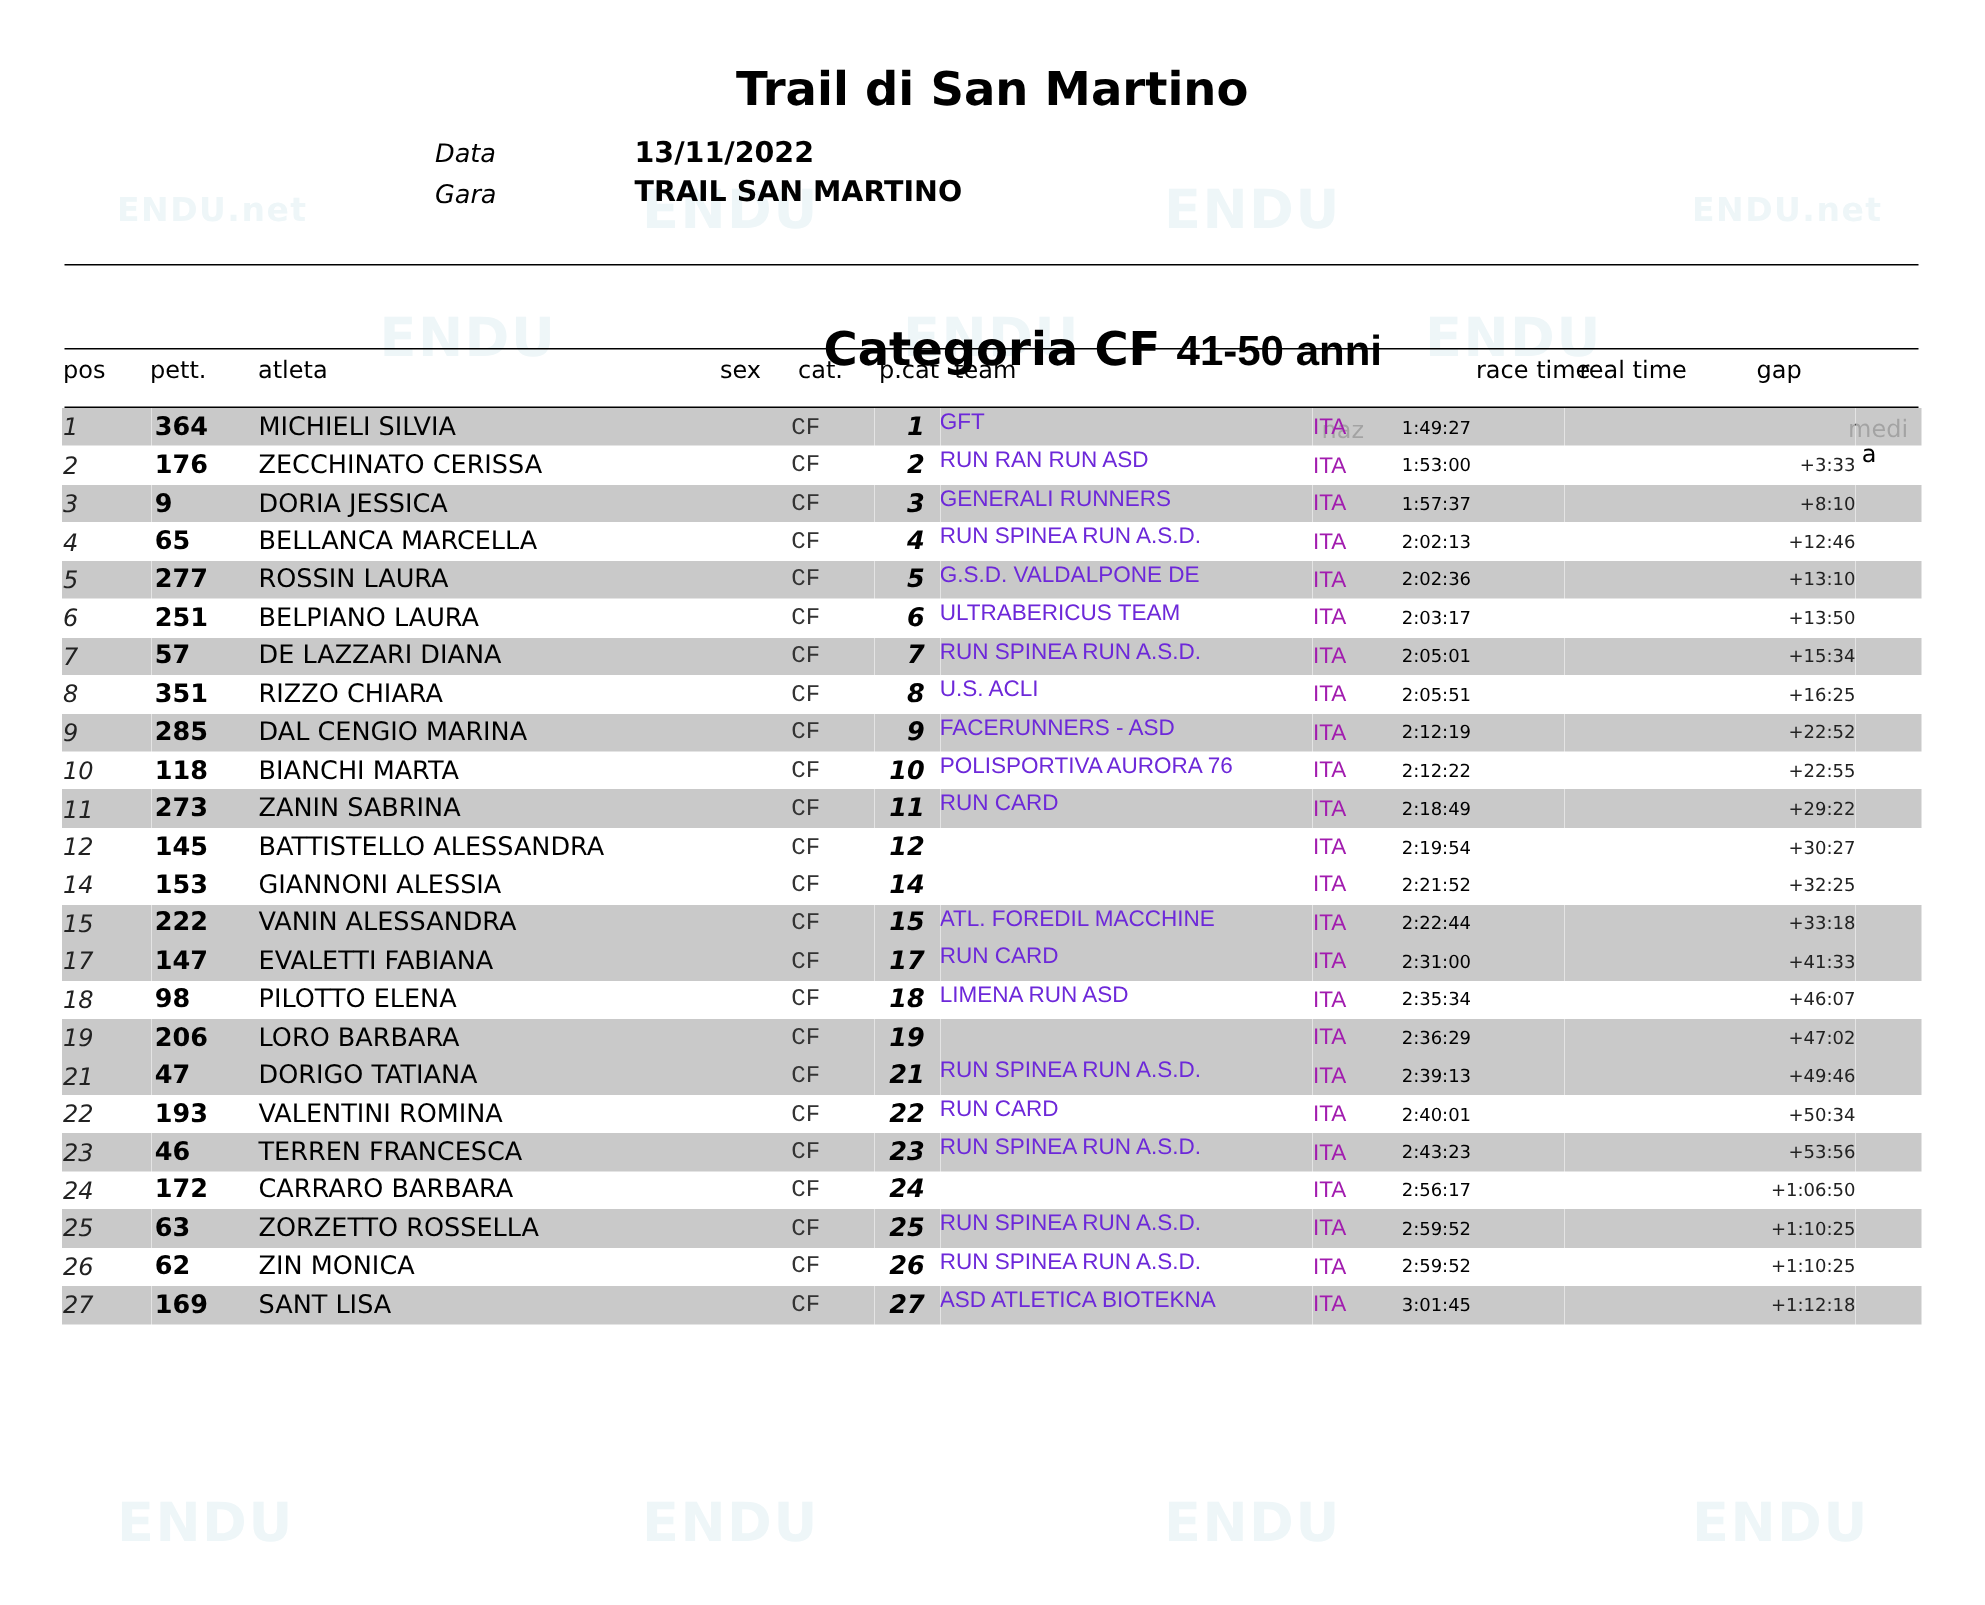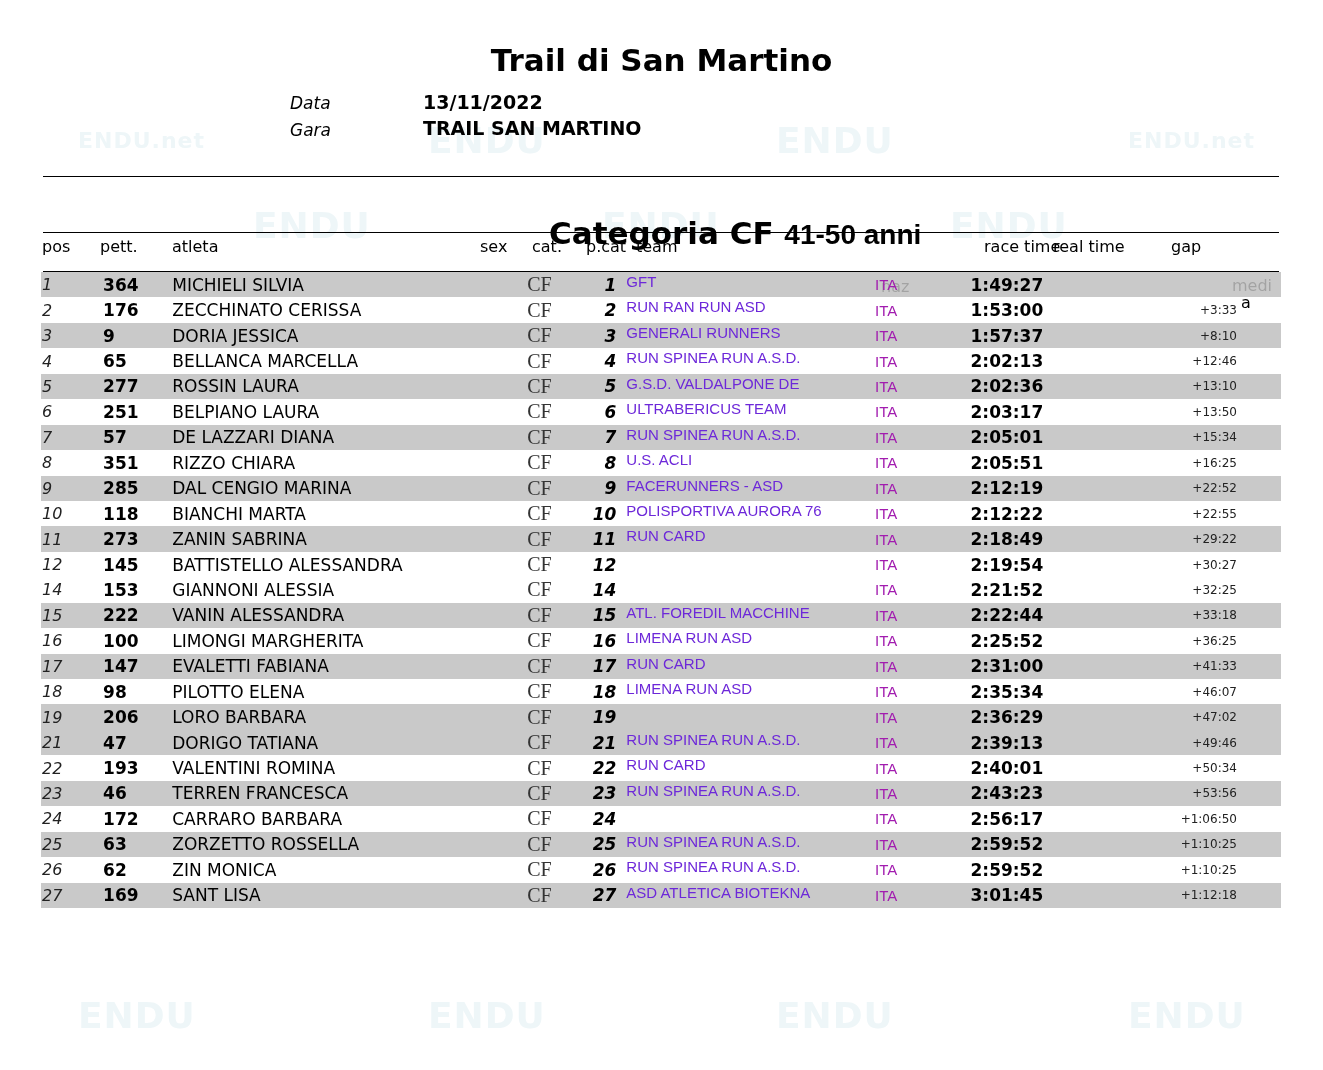--- a/index.html
+++ b/index.html
@@ -12,25 +12,25 @@
   .rule{position:absolute;left:43px;width:1236px;height:1px;background:#000;z-index:2;}
   .cat-title{position:absolute;left:549px;top:183px;font-weight:bold;font-size:31px;z-index:2;margin-top:32px;}
   .cat-title .sub{font-family:"Liberation Sans",sans-serif;font-size:28px;}
   .hdr{position:absolute;top:237px;font-size:16px;z-index:2;}
   table{position:absolute;left:41px;top:272px;width:1240px;border-collapse:collapse;z-index:2;}
   td{height:24.45px;padding:0;white-space:nowrap;overflow:hidden;}
   tr.alt td{background:rgba(192,192,192,0.85);}
   .c-pos{width:60px;font-style:italic;font-family:"DejaVu Sans",sans-serif;font-size:16px;color:#222;padding-left:1px;}
   .c-pett{width:70px;font-weight:bold;font-size:17px;padding-left:2px;}
   .c-atleta{width:358px;font-size:17px;}
-  .c-cat{width:56px;font-family:Liberation Serif, serif;font-size:20px;color:#333;}
+  .c-cat{width:56px;font-family:Liberation Mono, monospace;font-size:16px;color:#333;}
   .c-pcat{width:34px;text-align:right;font-style:italic;font-weight:bold;font-size:17px;padding-right:10px;}
   .c-team{width:250px;font-family:"Liberation Sans",sans-serif;font-size:15px;color:#6d28d9;vertical-align:top;padding-top:1px;}
   .c-naz{width:60px;font-family:"Liberation Sans",sans-serif;font-size:15px;color:#a21caf;}
-  .c-time{width:110px;text-align:right;font-weight:bold;font-size:17px;}
+  .c-time{width:110px;font-weight:normal;font-size:12px;}
   .c-real{width:120px;}
   .c-gap{width:77px;text-align:right;font-size:12px;color:#222;}
   .c-media{width:45px;}
 </style>
 </head>
 <body>
 
 <div class="wm small" style="left:78px;top:128px;">ENDU.net</div>
 <div class="wm" style="left:428px;top:120px;">ENDU</div>
 <div class="wm" style="left:776px;top:120px;">ENDU</div>
@@ -253,33 +253,20 @@
         <td class="c-atleta">VANIN ALESSANDRA</td>
         <td class="c-cat">CF</td>
         <td class="c-pcat">15</td>
         <td class="c-team">ATL. FOREDIL MACCHINE</td>
         <td class="c-naz">ITA</td>
         <td class="c-time">2:22:44</td>
         <td class="c-real"></td>
         <td class="c-gap">+33:18</td>
         <td class="c-media"></td>
       </tr>
-      <tr>
-        <td class="c-pos">16</td>
-        <td class="c-pett">100</td>
-        <td class="c-atleta">LIMONGI MARGHERITA</td>
-        <td class="c-cat">CF</td>
-        <td class="c-pcat">16</td>
-        <td class="c-team">LIMENA RUN ASD</td>
-        <td class="c-naz">ITA</td>
-        <td class="c-time">2:25:52</td>
-        <td class="c-real"></td>
-        <td class="c-gap">+36:25</td>
-        <td class="c-media"></td>
-      </tr>
       <tr class="alt">
         <td class="c-pos">17</td>
         <td class="c-pett">147</td>
         <td class="c-atleta">EVALETTI FABIANA</td>
         <td class="c-cat">CF</td>
         <td class="c-pcat">17</td>
         <td class="c-team">RUN CARD</td>
         <td class="c-naz">ITA</td>
         <td class="c-time">2:31:00</td>
         <td class="c-real"></td>

